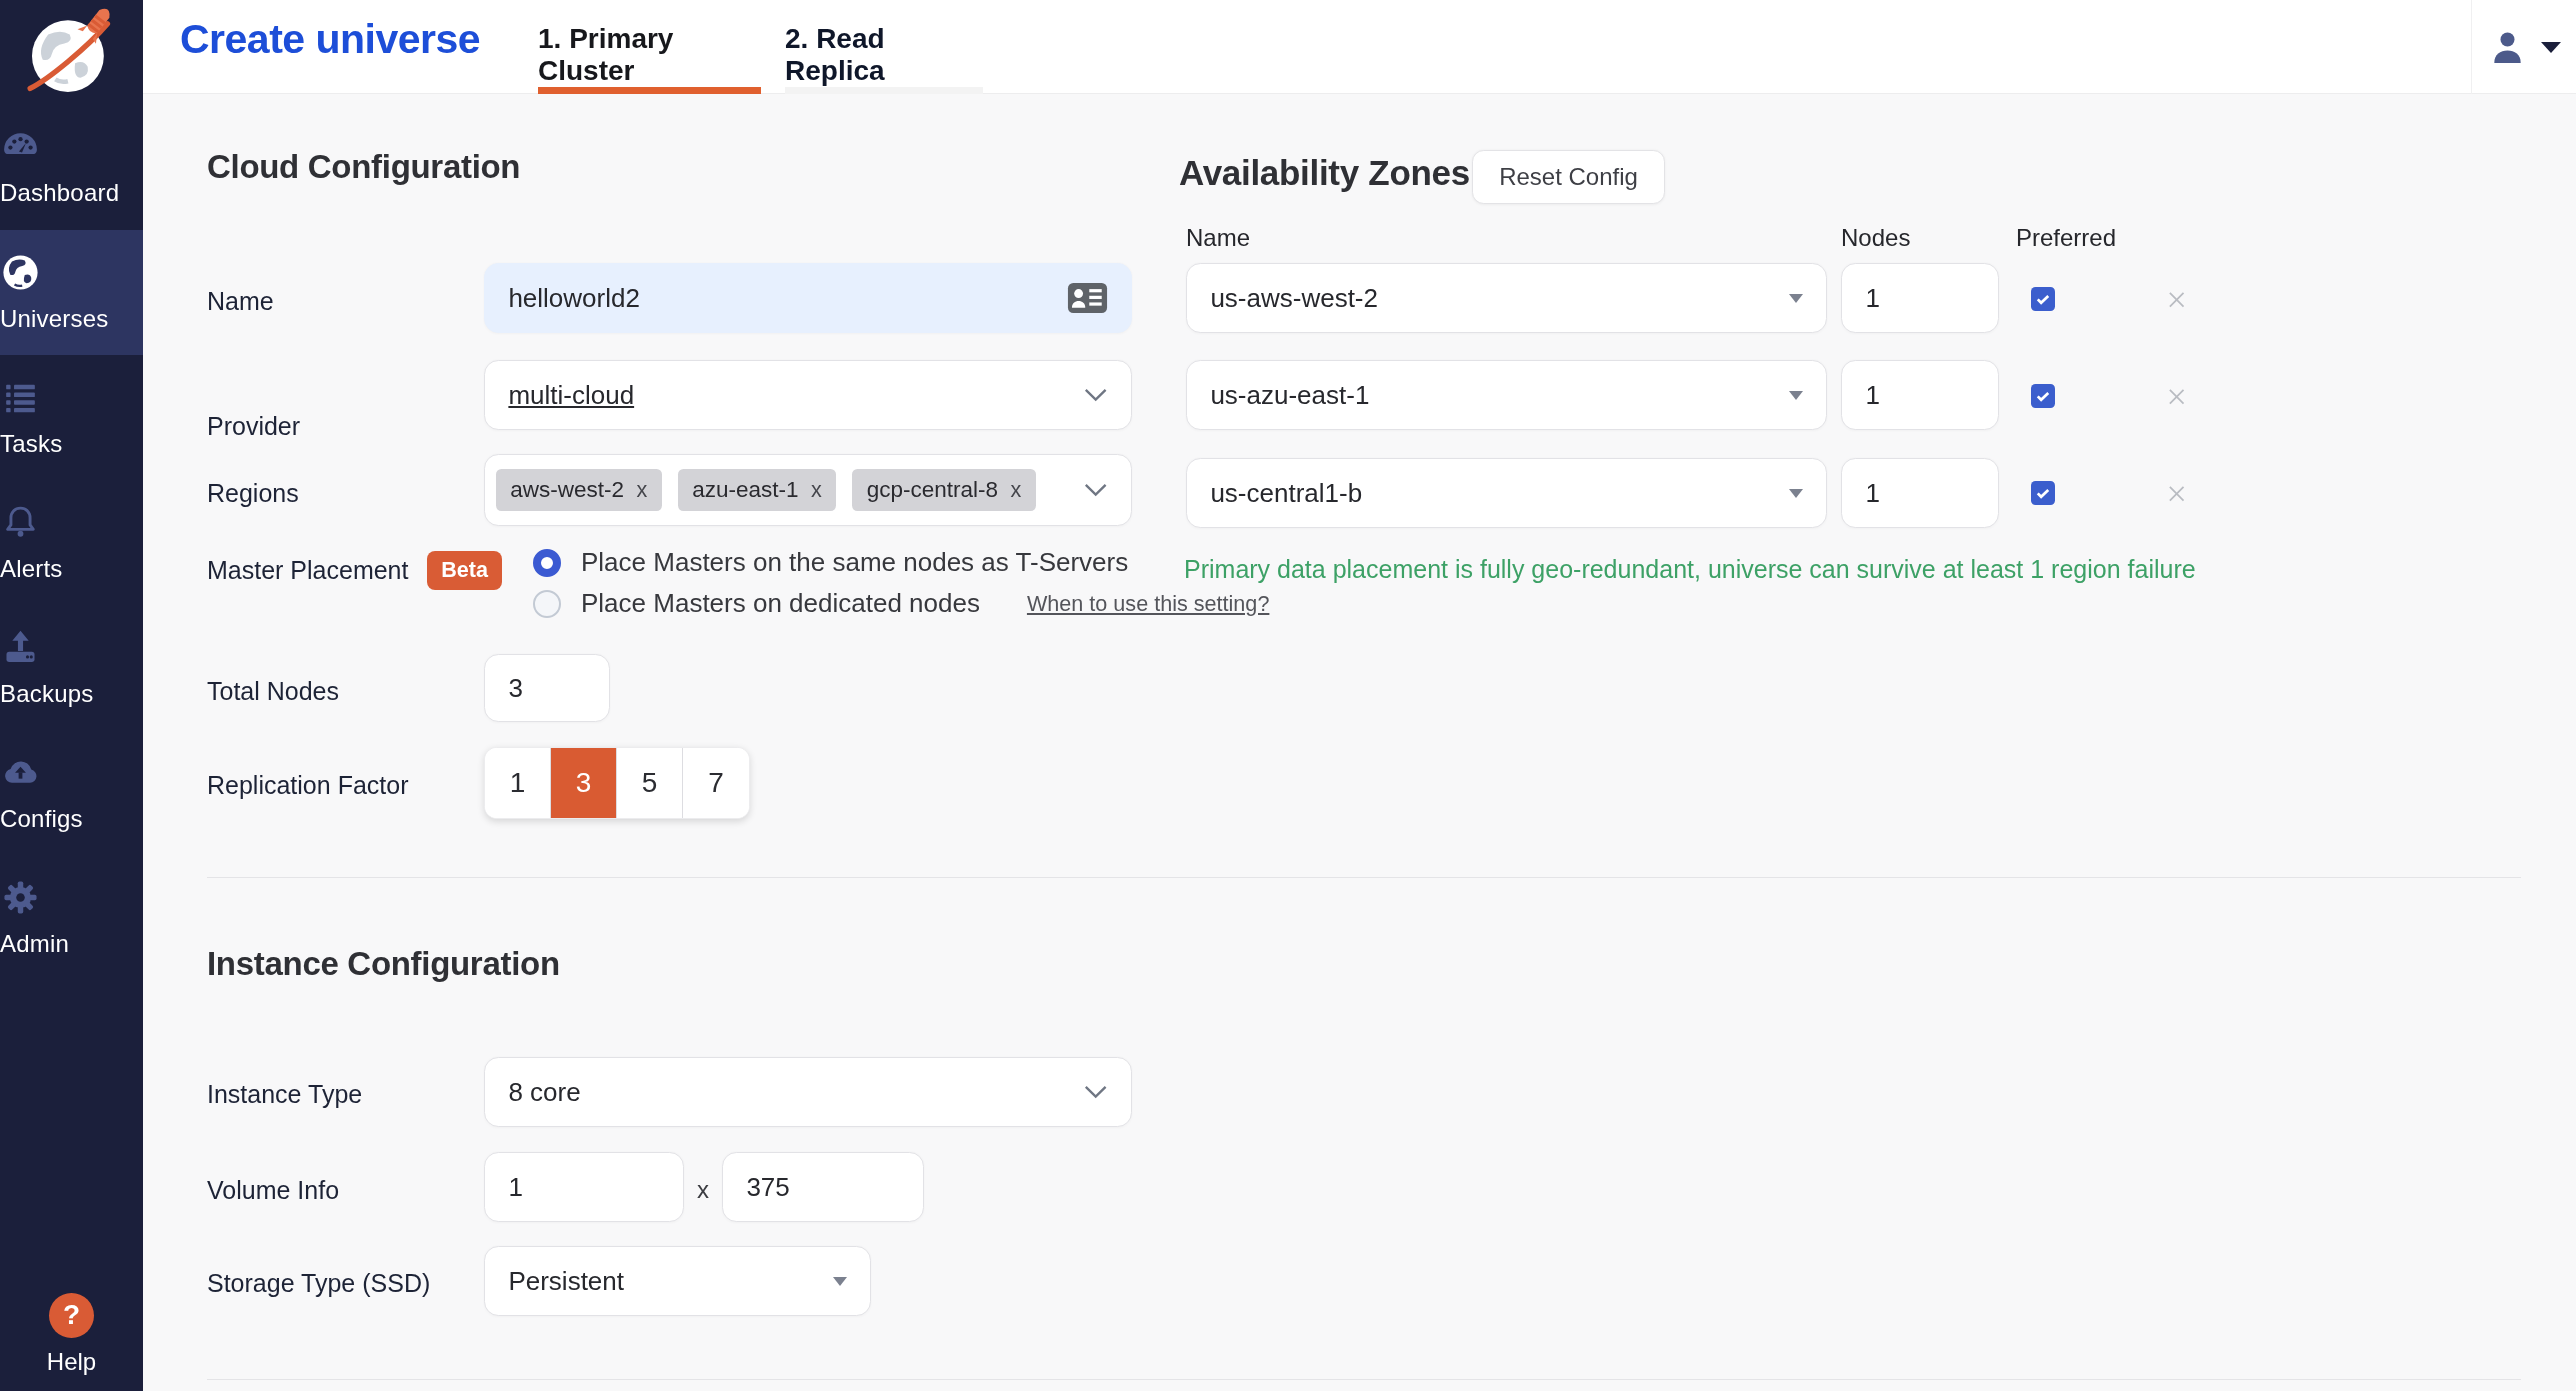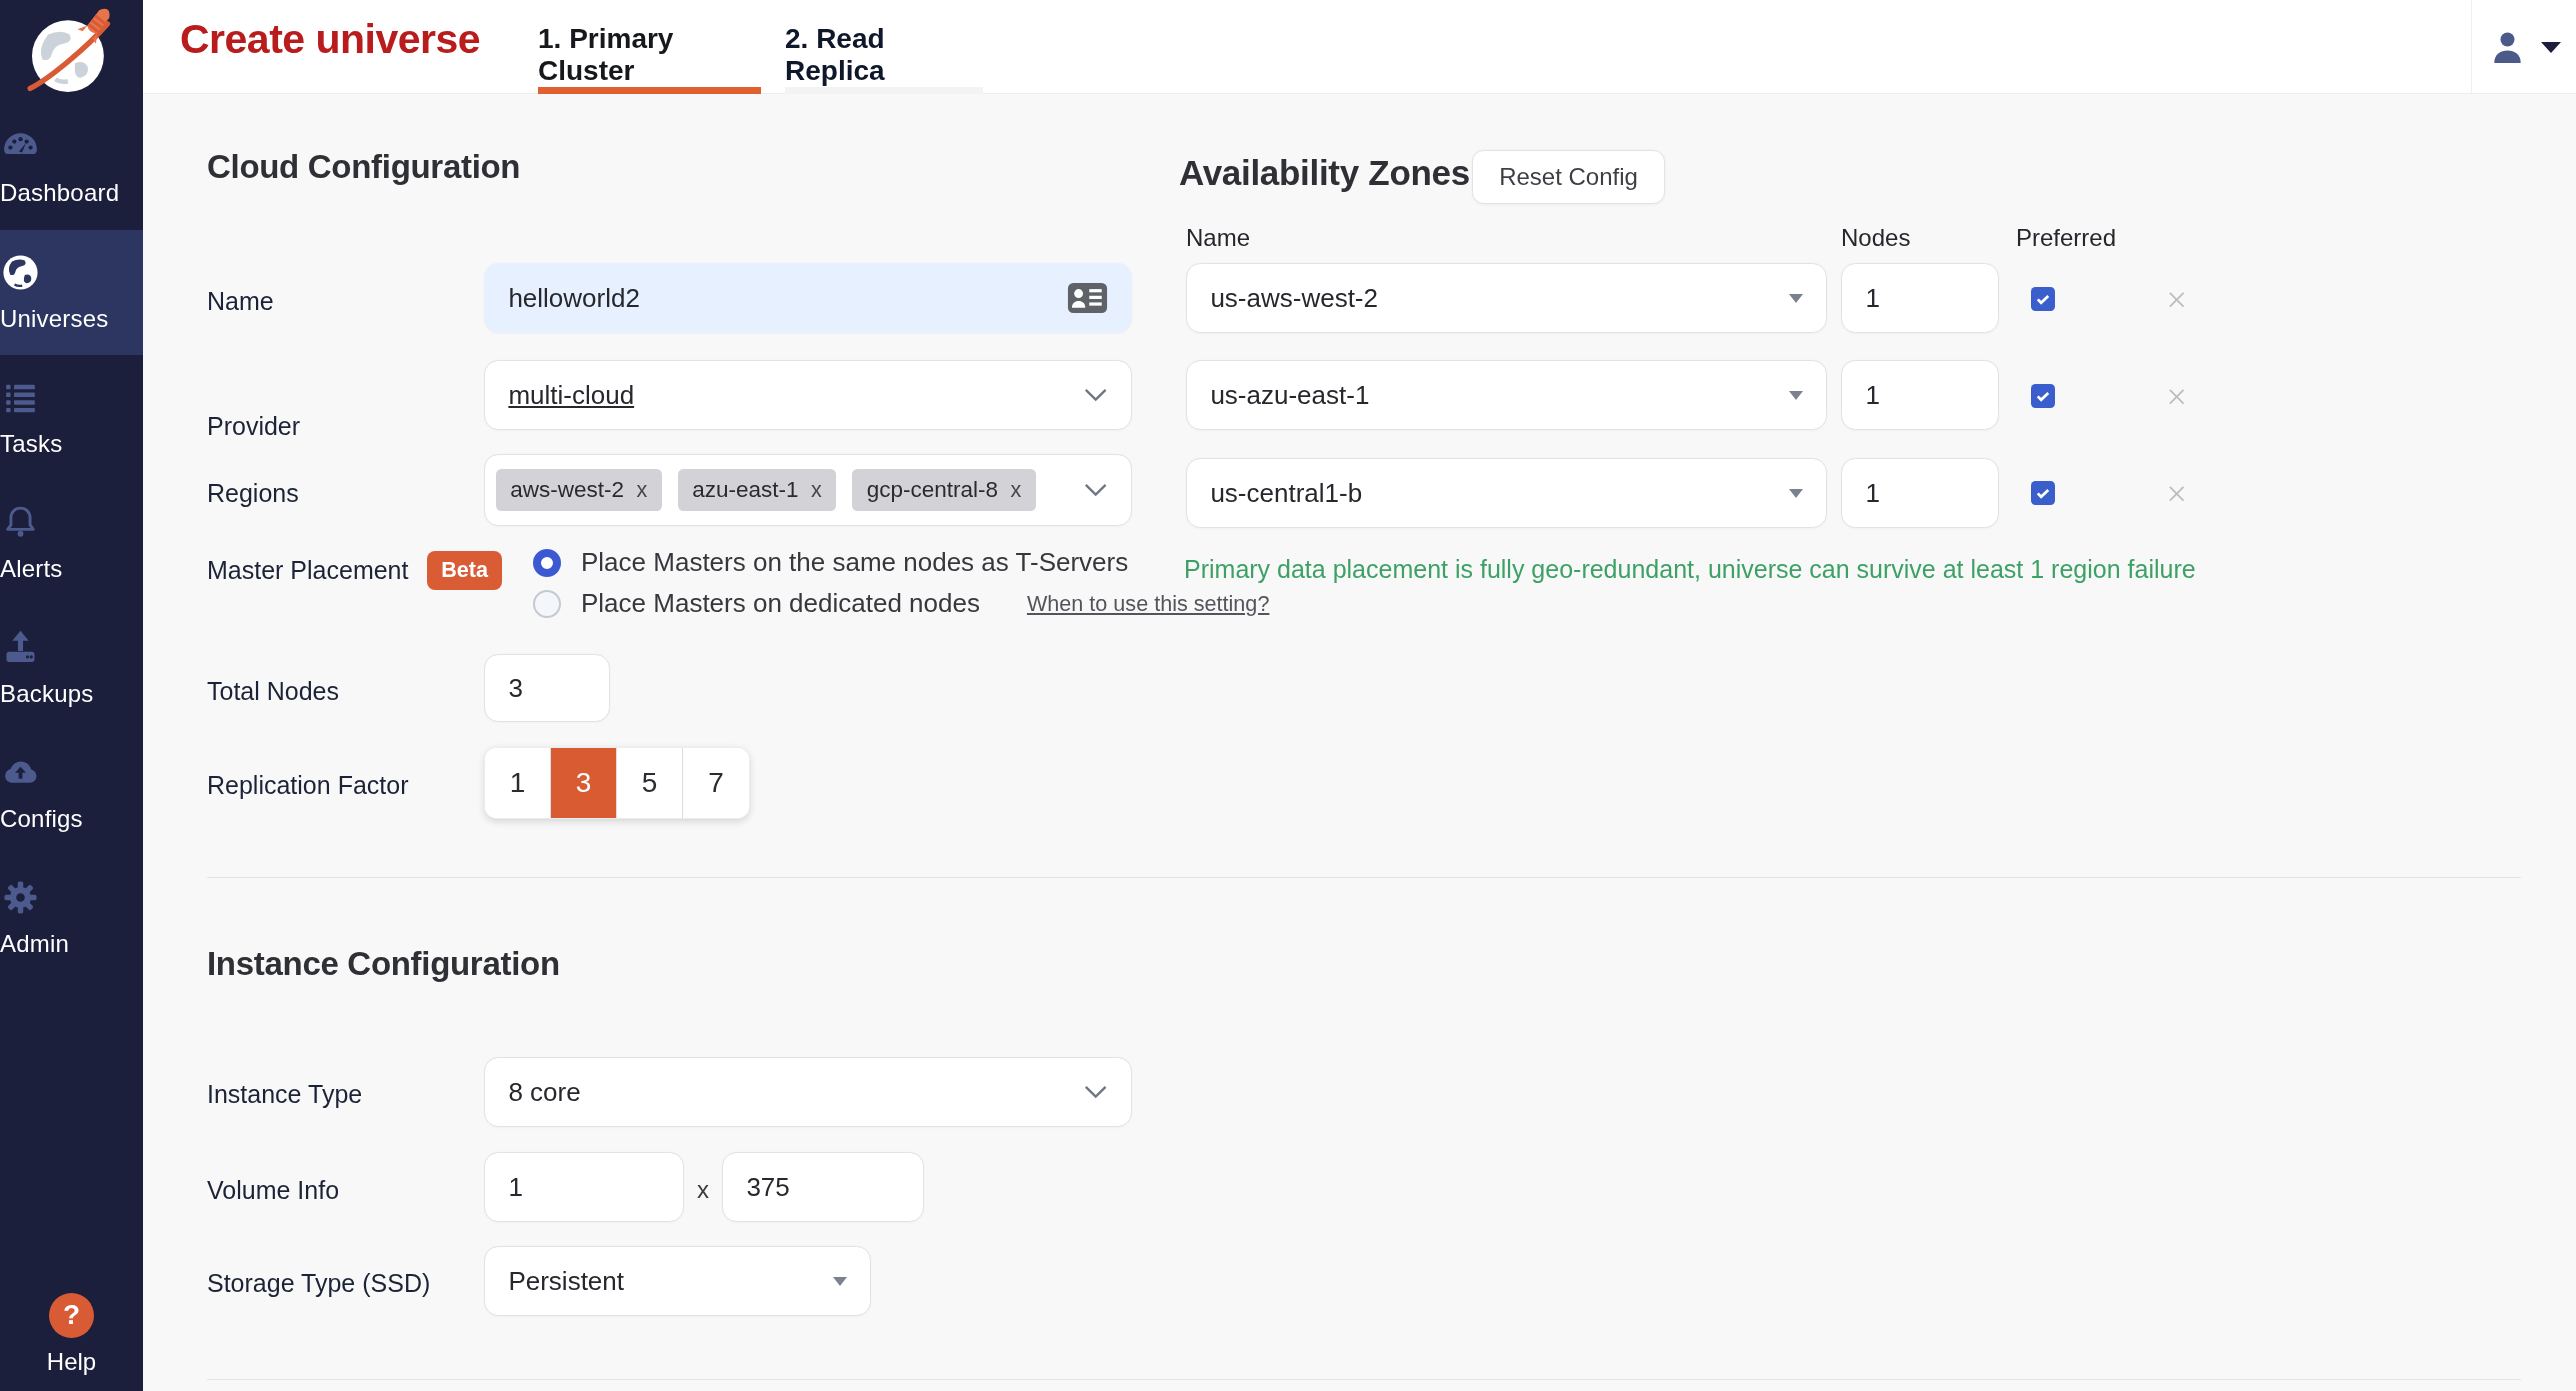--- a/index.html
+++ b/index.html
@@ -17,21 +17,21 @@
   .nav-icon { width:41px; height:41px; display:block; }
   .help-item { position:absolute; left:0; bottom:3.6px; width:143px; height:108px; display:flex; flex-direction:column;
                align-items:center; justify-content:center; gap:10.8px; cursor:pointer; }
   .help-bubble { width:45px; height:45px; border-radius:50%; background:#d95b35; color:#fff; font-size:28px;
                  font-weight:bold; display:flex; align-items:center; justify-content:center; }
   .help-item .lbl { color:#fff; font-size:24px; font-weight:500; }
 
   
   .header { position:absolute; left:143px; top:0; width:2433px; height:94px; background:#ffffff;
             border-bottom:0.9px solid #ededee; z-index:4; }
-  .page-title { position:absolute; left:37px; top:16px; font-size:41px; font-weight:bold; color:#b91c1c; letter-spacing:-0.5px; }
+  .page-title { position:absolute; left:37px; top:16px; font-size:41px; font-weight:bold; color:#1d4ed8; letter-spacing:-0.5px; }
   .tab { position:absolute; top:0; height:94px; display:flex; align-items:flex-start; padding-top:23.4px;
          font-size:28px; font-weight:bold; cursor:pointer; }
   .tab-1 { left:395px; width:223px; color:#17181c; }
   .tab-2 { left:642px; width:198px; color:#0f172a; }
   .tab-underline { position:absolute; left:0; bottom:0; width:100%; height:7.2px; }
   .tab-1 .tab-underline { background:#e0602f; }
   .tab-2 .tab-underline { background:#f3f3f3; }
   .user-zone { position:absolute; right:0; top:0; width:105px; height:94px; border-left:0.9px solid #f0f0f1;
                display:flex; align-items:center; justify-content:center; gap:12.6px; cursor:pointer; }
   .caret-down { width:0; height:0; border-left:10px solid transparent; border-right:10px solid transparent;

